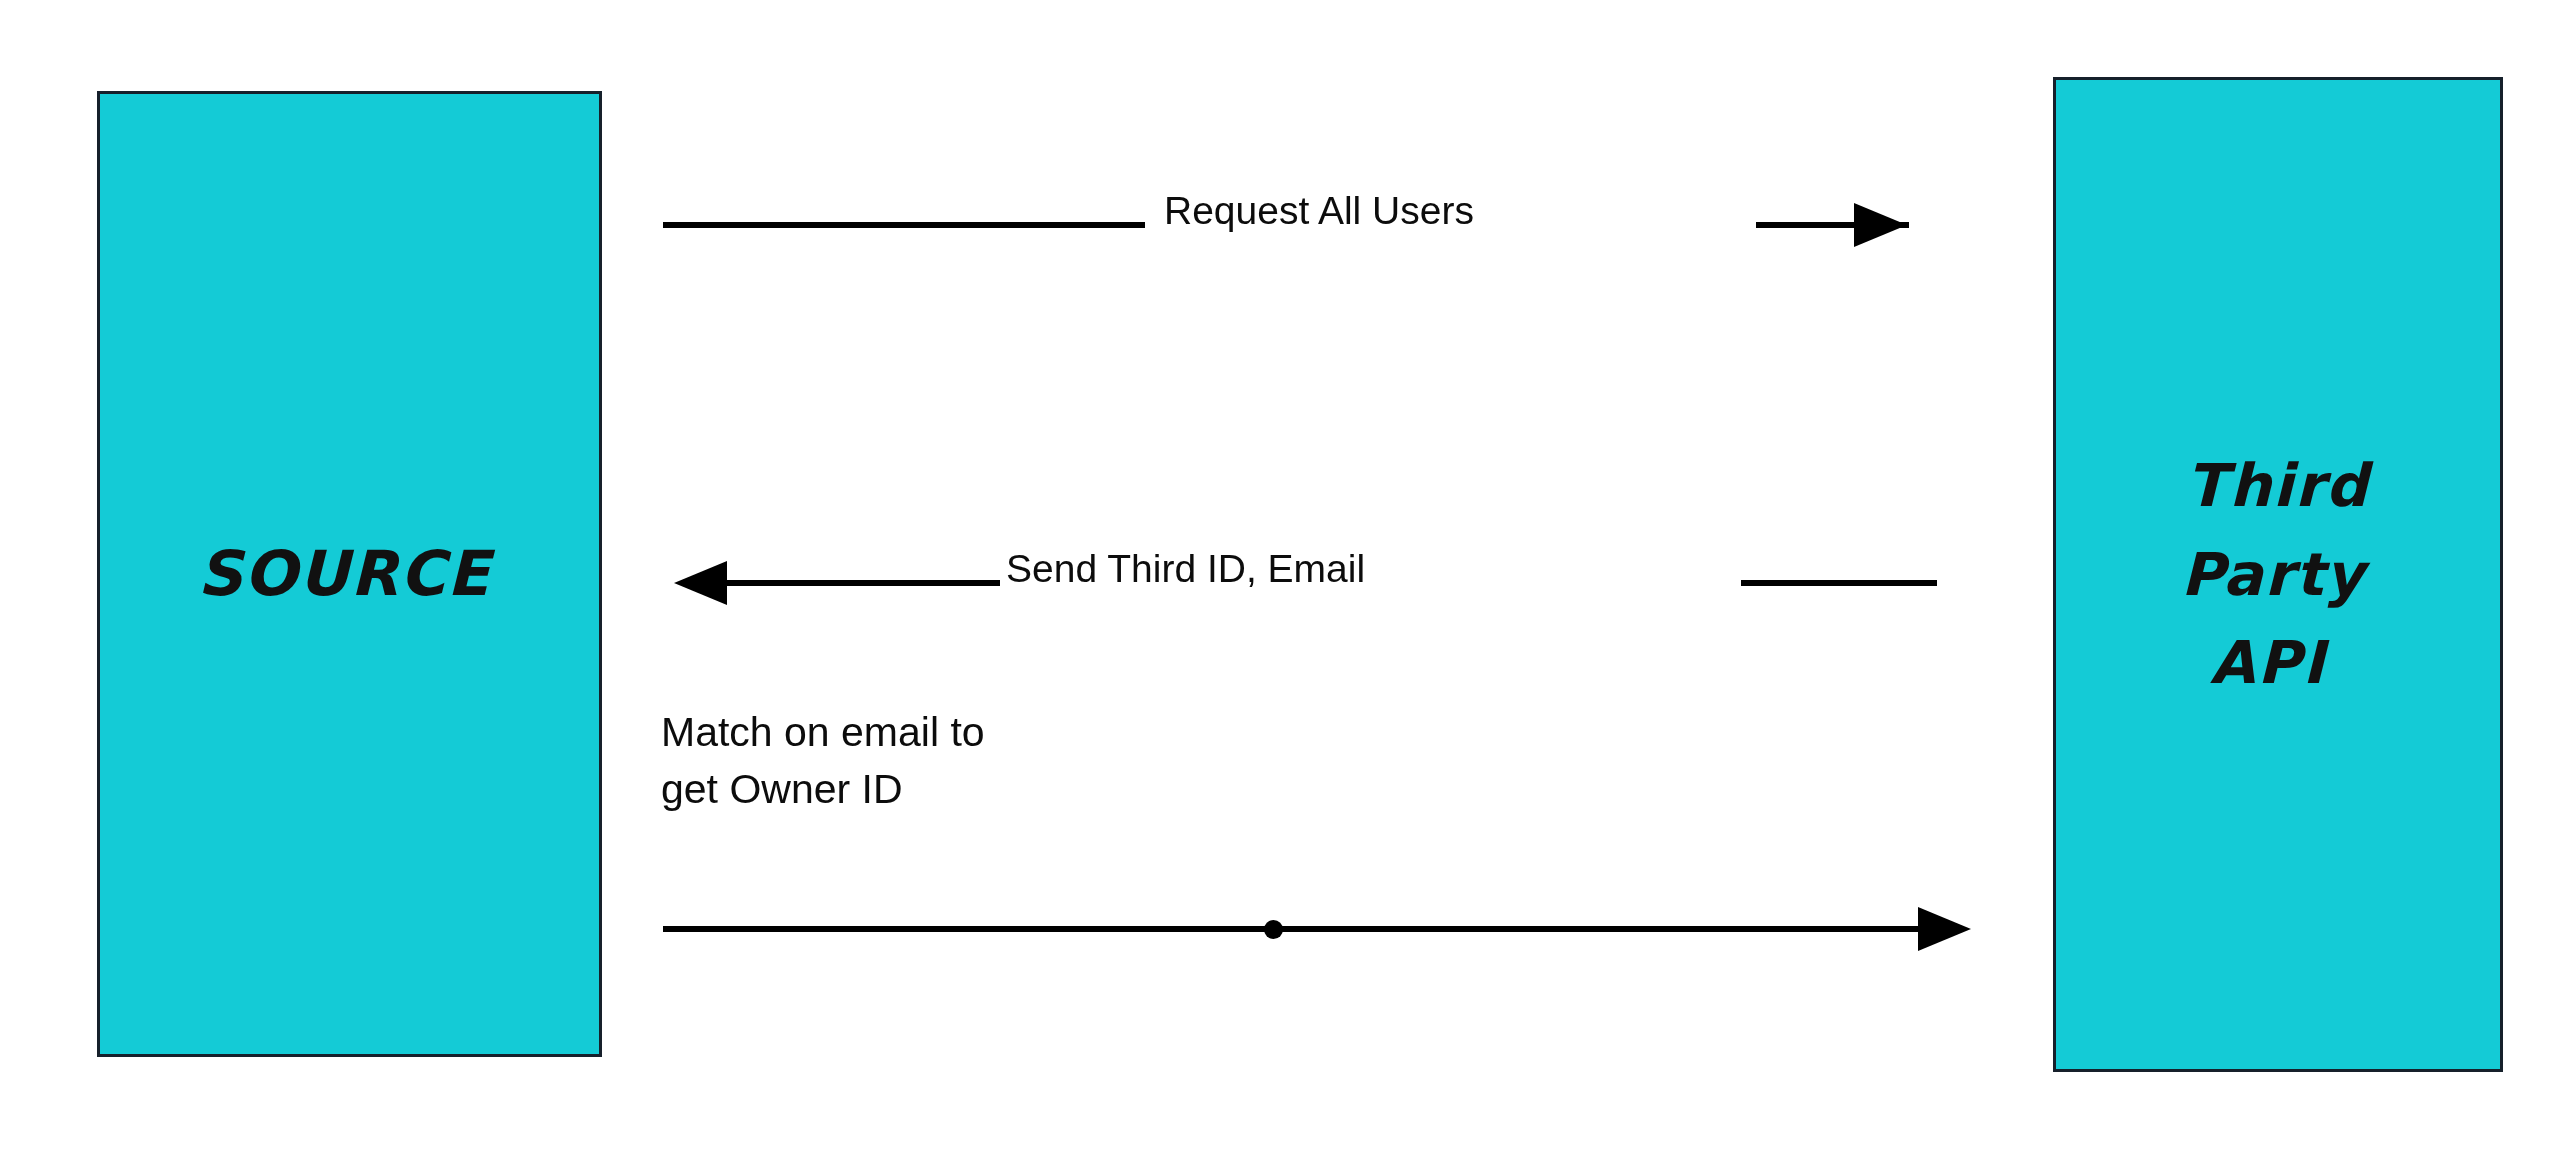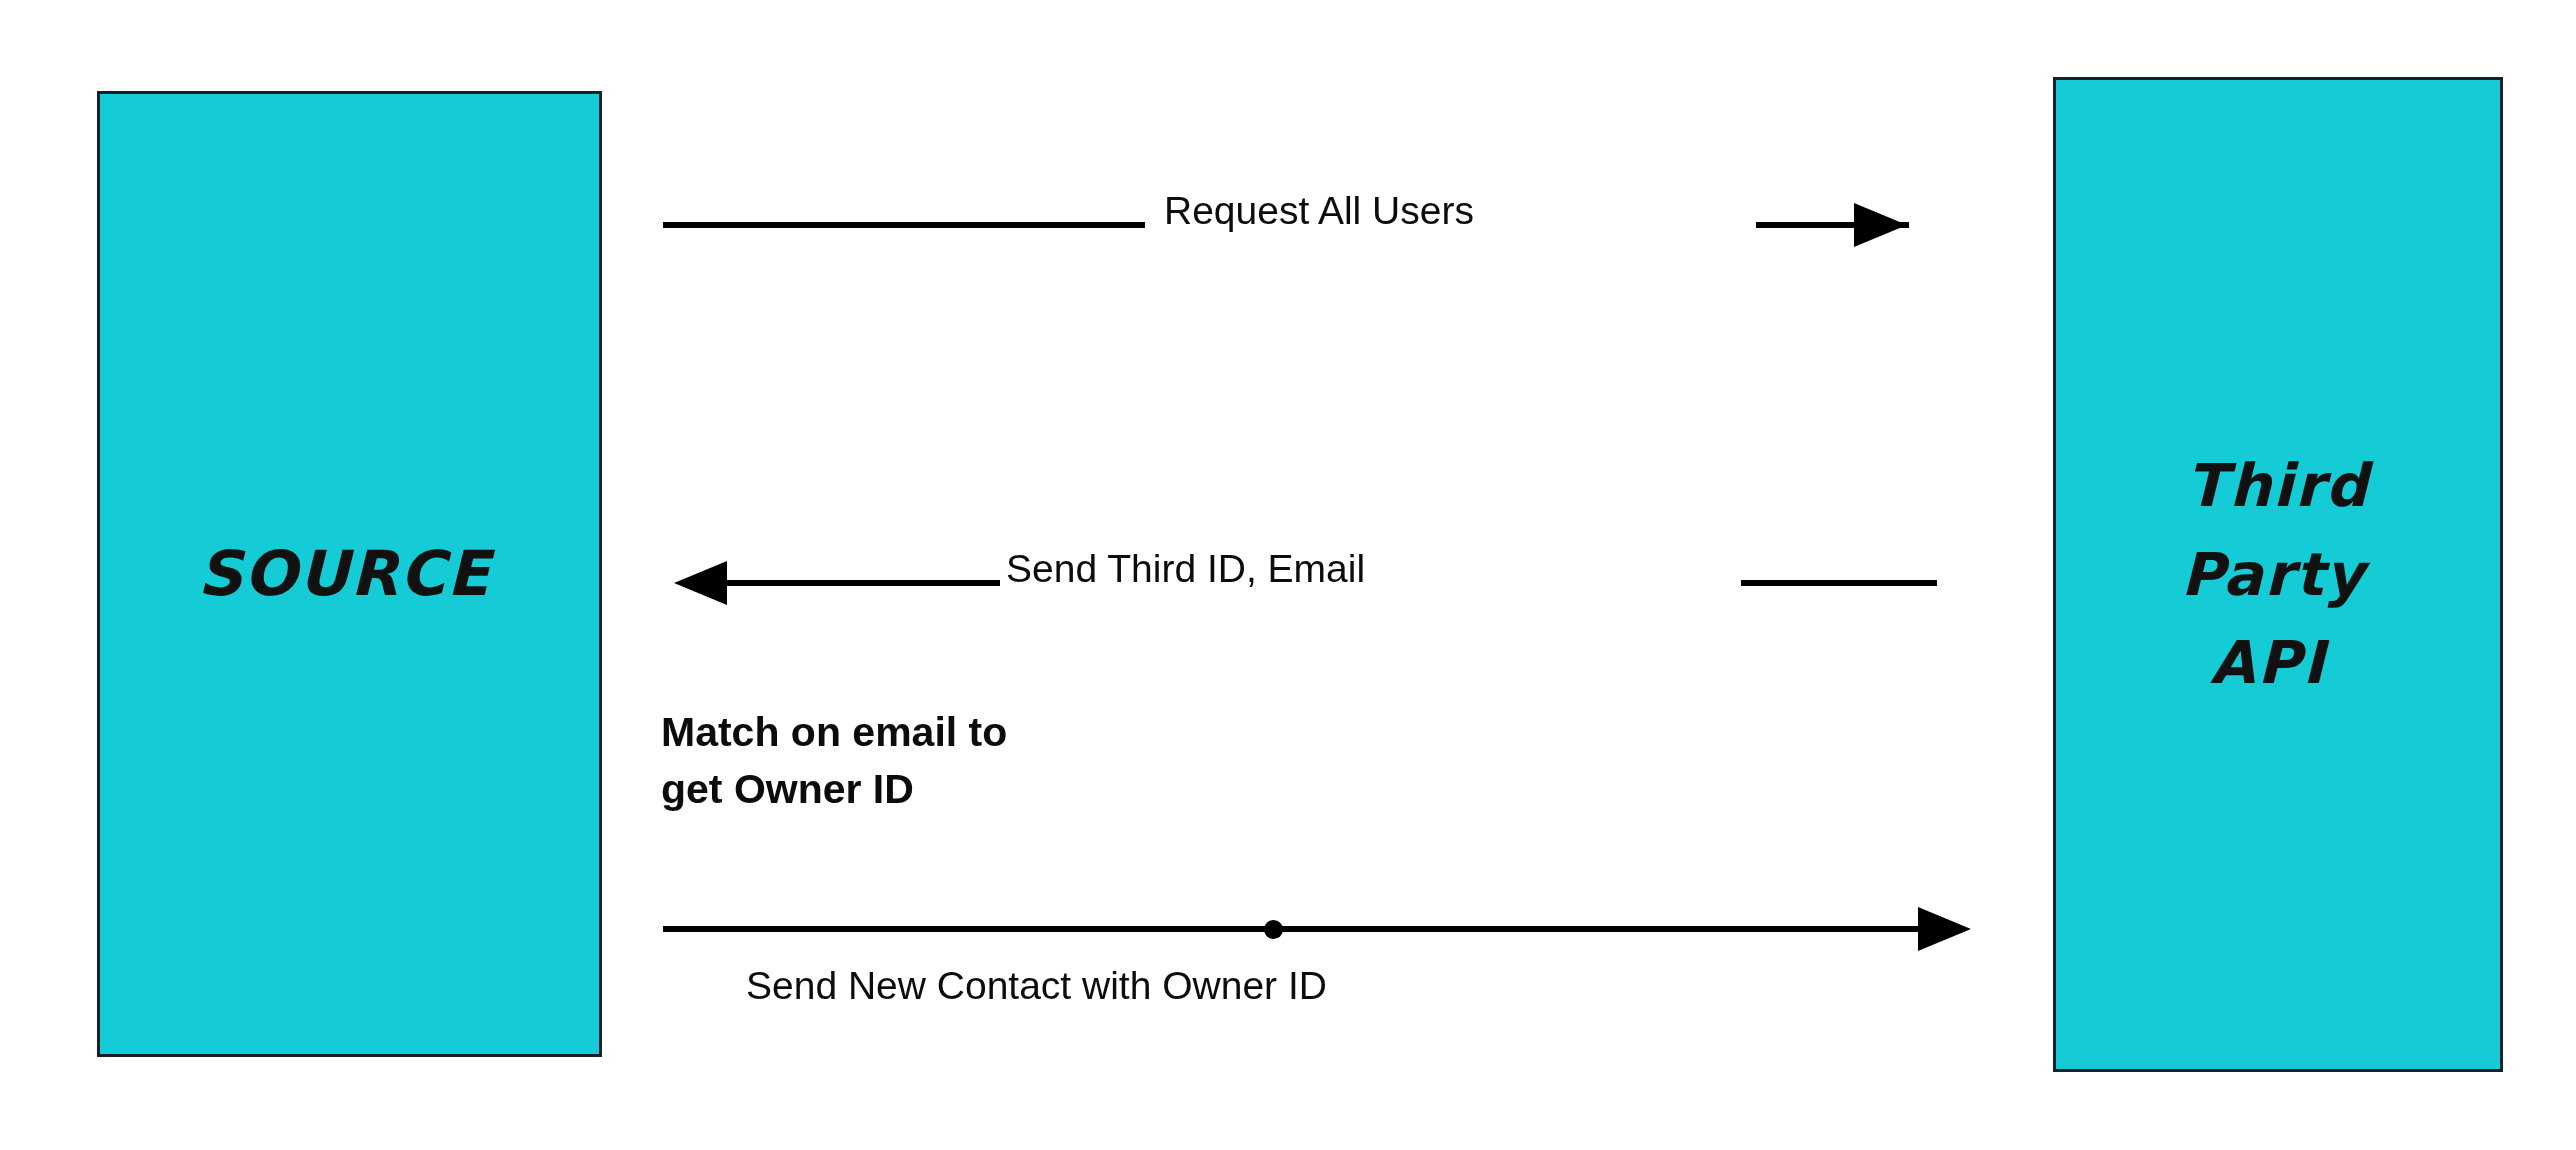--- a/index.html
+++ b/index.html
@@ -87,21 +87,21 @@
     font-size: 39px;
     font-weight: 400;
     white-space: nowrap;
     line-height: 1;
   }
   .note-text {
     position: absolute;
     color: #0c0c0c;
     font-family: "Liberation Sans", sans-serif;
     font-size: 41px;
-    font-weight: 700;
+    font-weight: 400;
     line-height: 1.38;
     white-space: pre-line;
     text-align: left;
   }
 
   
   #flow1-line-left  { left: 663px;  top: 222px; width: 482px; }
   #flow1-label      { left: 1164px; top: 191px; }
   #flow1-line-right { left: 1756px; top: 222px; width: 153px; }
   #flow1-head       { left: 1854px; top: 203px; }
@@ -147,16 +147,15 @@
   <div id="flow2-line-left" class="seg"></div>
   <div id="flow2-label" class="msg-label">Send Third ID, Email</div>
   <div id="flow2-line-right" class="seg"></div>
 
   <div id="flow-note" class="note-text">Match on email to
 get Owner ID</div>
 
   <div id="flow3-line" class="seg"></div>
   <div id="flow3-dot" class="dot-marker"></div>
   <div id="flow3-head" class="arrowhead-right"></div>
-  <div id="flow3-label" class="msg-label">Send New Contact with Owner ID</div>
 
 </div>
 
 
 </body></html>

